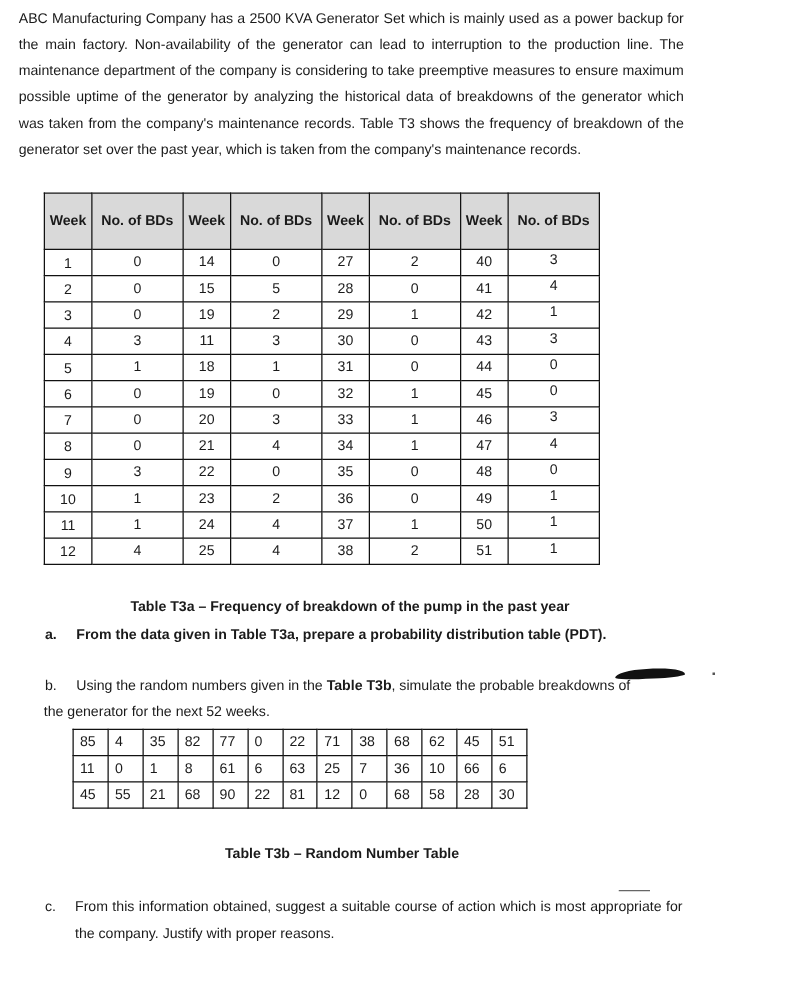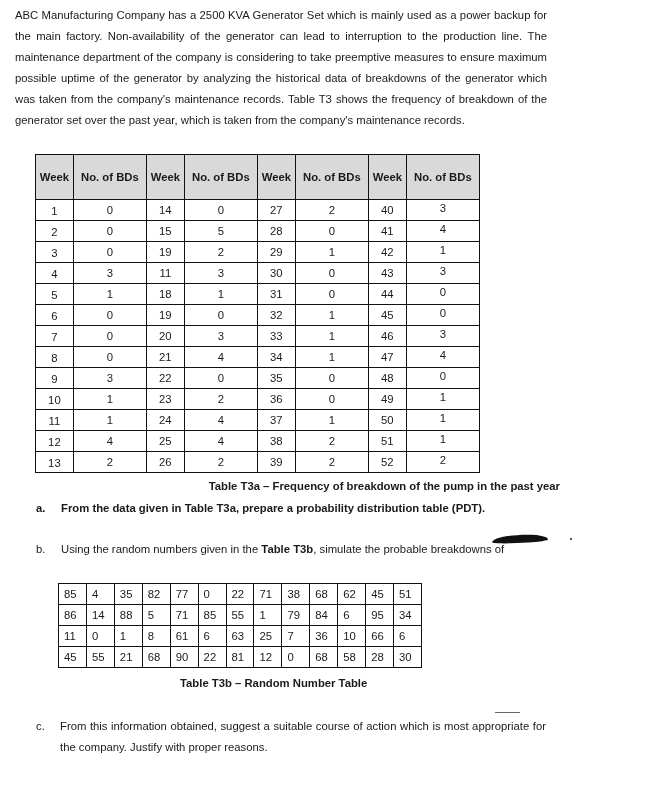--- a/index.html
+++ b/index.html
@@ -20,21 +20,21 @@
   }
   #t3a th, #t3a td { border: 1.3px solid #111; text-align: center; padding: 0; }
   #t3a th {
     background: #d9d9d9; font-weight: bold; height: 44px; line-height: 13px;
   }
   #t3a td { height: 20px; line-height: 20px; }
   #t3a td.wk { padding-top: 3px; height: 17px; line-height: 17px; }
   #t3a td.bd4 { vertical-align: top; line-height: 13px; padding-top: 2px; height: 18px; }
   .caption-a {
     position: absolute; left: 0; width: 560px; top: 480px;
-    text-align: right; font-weight: bold; font-size: 11.3px;
+    text-align: center; font-weight: bold; font-size: 11.3px;
   }
   .q {
     position: absolute; font-size: 11.3px; line-height: 20.9px;
   }
   .q .lbl { display: inline-block; width: 25px; }
   #qa { left: 36px; top: 498px; font-weight: bold; }
   #qb { left: 36px; top: 539px; width: 500px; }
   #qb .cont { display: block; margin-left: -1px; }
   #qc { left: 36px; top: 716px; width: 510px; text-align: justify; }
   #qc .lbl { position: absolute; left: 0; top: 0; }
@@ -191,77 +191,53 @@
       <tr>
         <td class="wk">12</td>
         <td>4</td>
         <td>25</td>
         <td>4</td>
         <td>38</td>
         <td>2</td>
         <td>51</td>
         <td class="bd4">1</td>
       </tr>
-      <tr>
-        <td class="wk">13</td>
-        <td>2</td>
-        <td>26</td>
-        <td>2</td>
-        <td>39</td>
-        <td>2</td>
-        <td>52</td>
-        <td class="bd4">2</td>
-      </tr>
     </tbody>
 </table>
 
 <div class="caption-a">Table T3a – Frequency of breakdown of the pump in the past year</div>
 
 <div class="q" id="qa">
   <span class="lbl">a.</span><span>From the data given in </span><b>Table T3a</b><span>, prepare a probability distribution table (PDT).</span>
 </div>
 
 <div class="smudge"></div>
 <div class="dot"></div>
 
 <div class="q" id="qb">
   <span class="lbl">b.</span><span>Using the random numbers given in the </span><b>Table T3b</b><span>, simulate the probable breakdowns of</span>
+  <span class="cont">the generator for the next 52 weeks.</span>
 </div>
 
 <table id="t3b">
   <tbody id="t3b-body">
       <tr>
         <td>85</td>
         <td>4</td>
         <td>35</td>
         <td>82</td>
         <td>77</td>
         <td>0</td>
         <td>22</td>
         <td>71</td>
         <td>38</td>
         <td>68</td>
         <td>62</td>
         <td>45</td>
         <td>51</td>
-      </tr>
-      <tr>
-        <td>86</td>
-        <td>14</td>
-        <td>88</td>
-        <td>5</td>
-        <td>71</td>
-        <td>85</td>
-        <td>55</td>
-        <td>1</td>
-        <td>79</td>
-        <td>84</td>
-        <td>6</td>
-        <td>95</td>
-        <td>34</td>
       </tr>
       <tr>
         <td>11</td>
         <td>0</td>
         <td>1</td>
         <td>8</td>
         <td>61</td>
         <td>6</td>
         <td>63</td>
         <td>25</td>

